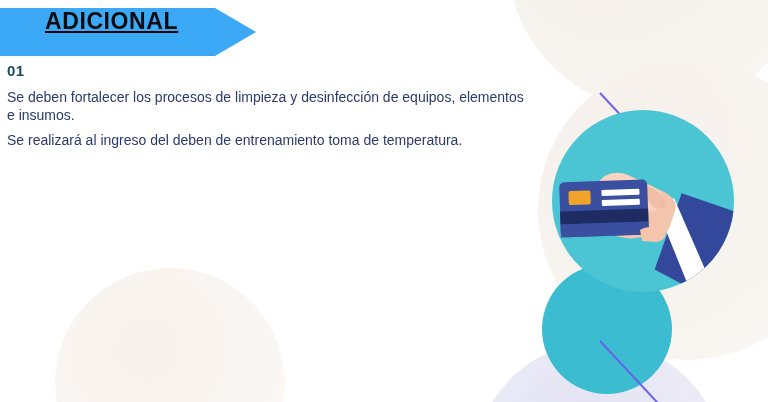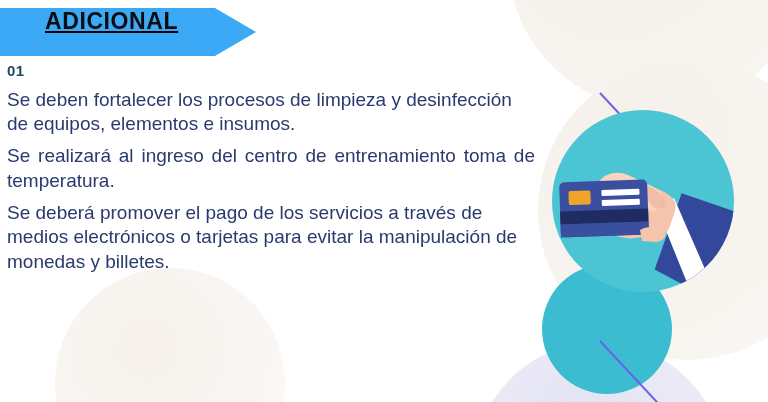--- a/index.html
+++ b/index.html
@@ -82,21 +82,21 @@
   .item-number{
     color:#1b4a63;
     font-size:15px;
     font-weight:bold;
     line-height:1.25;
     margin:0;
     letter-spacing:0.3px;
   }
   .item-text{
     color:#2a3a6e;
-    font-size:19px;
+    font-size:14px;
     line-height:1.30;
     margin:7px 0 6px 0;
     text-align:justify;
     white-space:pre-wrap;
   }
   .item-text.nojustify{ text-align:left; }
   .list-item{ margin-bottom:2px; }
 
   
   .illustration{
@@ -130,25 +130,24 @@
 
   <div class="content">
 
     <div class="list-item">
       <div class="item-number">01</div>
       <p class="item-text nojustify">Se deben fortalecer los procesos de limpieza y desinfección de equipos, elementos e insumos.</p>
     </div>
 
 
     <div class="list-item">
-      <p class="item-text">Se realizará al ingreso del centro de entrenamiento toma de temperatura.</p>
+      <p class="item-text">Se realizará al ingreso del deben de entrenamiento toma de temperatura.</p>
     </div>
 
     <div class="list-item">
-      <p class="item-text nojustify">Se deberá promover el pago de los servicios a través de medios electrónicos o tarjetas para evitar la manipulación de monedas y billetes.</p>
     </div>
 
   </div>
 
   <div class="illustration">
     <div class="ill-circle"></div>
     <svg class="ill-svg" width="210" height="210" viewBox="0 0 210 210">
       <defs>
         <clipPath id="circClip">
           <circle cx="101" cy="103" r="91"></circle>

